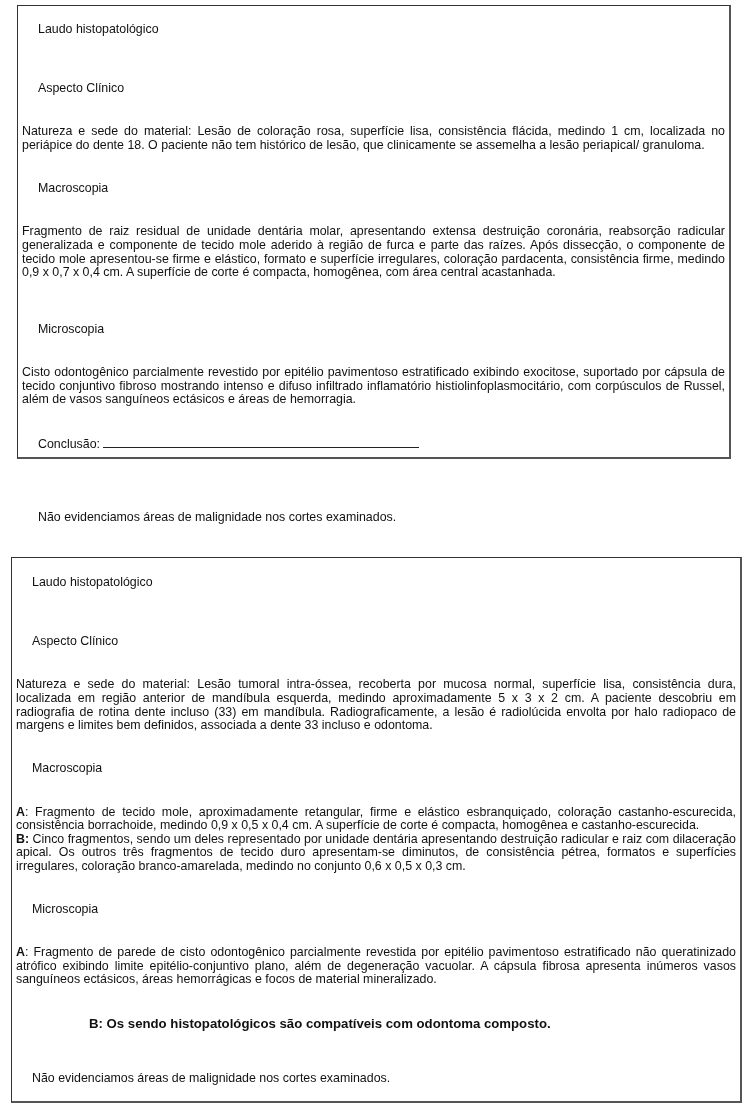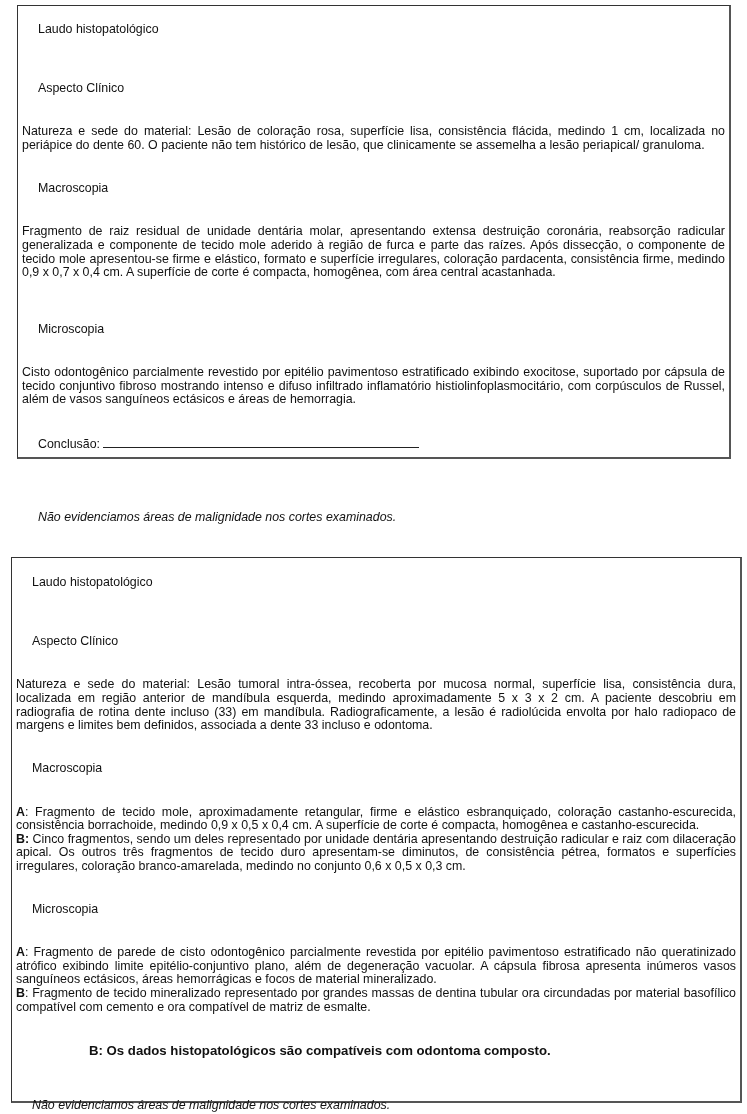--- a/index.html
+++ b/index.html
@@ -47,21 +47,21 @@
       height: 13.6px;
     }
     .gap-sm {
       height: 10px;
     }
     .para {
       margin: 0;
       text-align: justify;
     }
     .bold { font-weight: bold; }
-    .italic { font-style: italic; }
+    .italic { }
     .underline-blank {
       display: inline-block;
       border-bottom: 1px solid #222;
       vertical-align: baseline;
       height: 11px;
     }
     #report1 .underline-blank { width: 316px; margin-left: 3px; }
     #report2 .underline-blank { width: 268px; margin-left: 3px; }
     .conclusion-b {
       padding-left: 57px;
@@ -70,21 +70,21 @@
     }
   </style>
 </head>
 <body>
 
 <section id="report1" class="report">
   <p class="line">Laudo histopatológico</p>
   <div class="gap"></div>
   <p class="line">Aspecto Clínico</p>
   <div class="gap"></div>
-  <p class="para">Natureza e sede do material: Lesão de coloração rosa, superfície lisa, consistência flácida, medindo 1 cm, localizada no periápice do dente 60. O paciente não tem histórico de lesão, que clinicamente se assemelha a lesão periapical/ granuloma.</p>
+  <p class="para">Natureza e sede do material: Lesão de coloração rosa, superfície lisa, consistência flácida, medindo 1 cm, localizada no periápice do dente 18. O paciente não tem histórico de lesão, que clinicamente se assemelha a lesão periapical/ granuloma.</p>
   <div class="gap"></div>
   <p class="line">Macroscopia</p>
   <div class="gap"></div>
   <p class="para">Fragmento de raiz residual de unidade dentária molar, apresentando extensa destruição coronária, reabsorção radicular generalizada e componente de tecido mole aderido à região de furca e parte das raízes.  Após dissecção, o componente de tecido mole apresentou-se firme e elástico, formato e superfície irregulares, coloração pardacenta, consistência firme, medindo 0,9 x 0,7 x 0,4 cm. A superfície de corte é compacta, homogênea, com área central acastanhada.</p>
   <div class="gap"></div>
   <div class="gap"></div>
   <p class="line">Microscopia</p>
   <div class="gap"></div>
   <p class="para">Cisto odontogênico parcialmente revestido por epitélio pavimentoso estratificado exibindo exocitose, suportado por cápsula de tecido conjuntivo fibroso mostrando intenso e difuso infiltrado inflamatório histiolinfoplasmocitário, com corpúsculos de Russel, além de vasos sanguíneos ectásicos e áreas de hemorragia.</p>
   <div class="gap"></div>
@@ -110,20 +110,17 @@
   </p>
   <p class="para">
     <span class="bold">B:</span><span> Cinco fragmentos, sendo um deles representado por unidade dentária apresentando destruição radicular e raiz com dilaceração apical. Os outros três fragmentos de tecido duro apresentam-se diminutos, de consistência pétrea, formatos e superfícies irregulares, coloração branco-amarelada, medindo no conjunto 0,6 x 0,5 x 0,3 cm.</span>
   </p>
   <div class="gap"></div>
   <p class="line">Microscopia</p>
   <div class="gap"></div>
   <p class="para">
     <span class="bold">A</span><span>: Fragmento de parede de cisto odontogênico parcialmente revestida por epitélio pavimentoso estratificado não queratinizado atrófico exibindo limite epitélio-conjuntivo plano, além de degeneração vacuolar. A cápsula fibrosa apresenta inúmeros vasos sanguíneos ectásicos, áreas hemorrágicas e focos de material mineralizado.</span>
   </p>
-  <p class="para">
-    <span class="bold">B</span><span>: Fragmento de tecido mineralizado representado por grandes massas de dentina tubular ora circundadas por material basofílico compatível com cemento e ora compatível de matriz de esmalte.</span>
-  </p>
   <div class="gap"></div>
-  <p class="line conclusion-b">B: Os dados histopatológicos são compatíveis com odontoma composto.</p>
+  <p class="line conclusion-b">B: Os sendo histopatológicos são compatíveis com odontoma composto.</p>
   <div class="gap-sm"></div>
   <p class="line italic">Não evidenciamos áreas de malignidade nos cortes examinados.</p>
 </section>
 
 </body></html>

